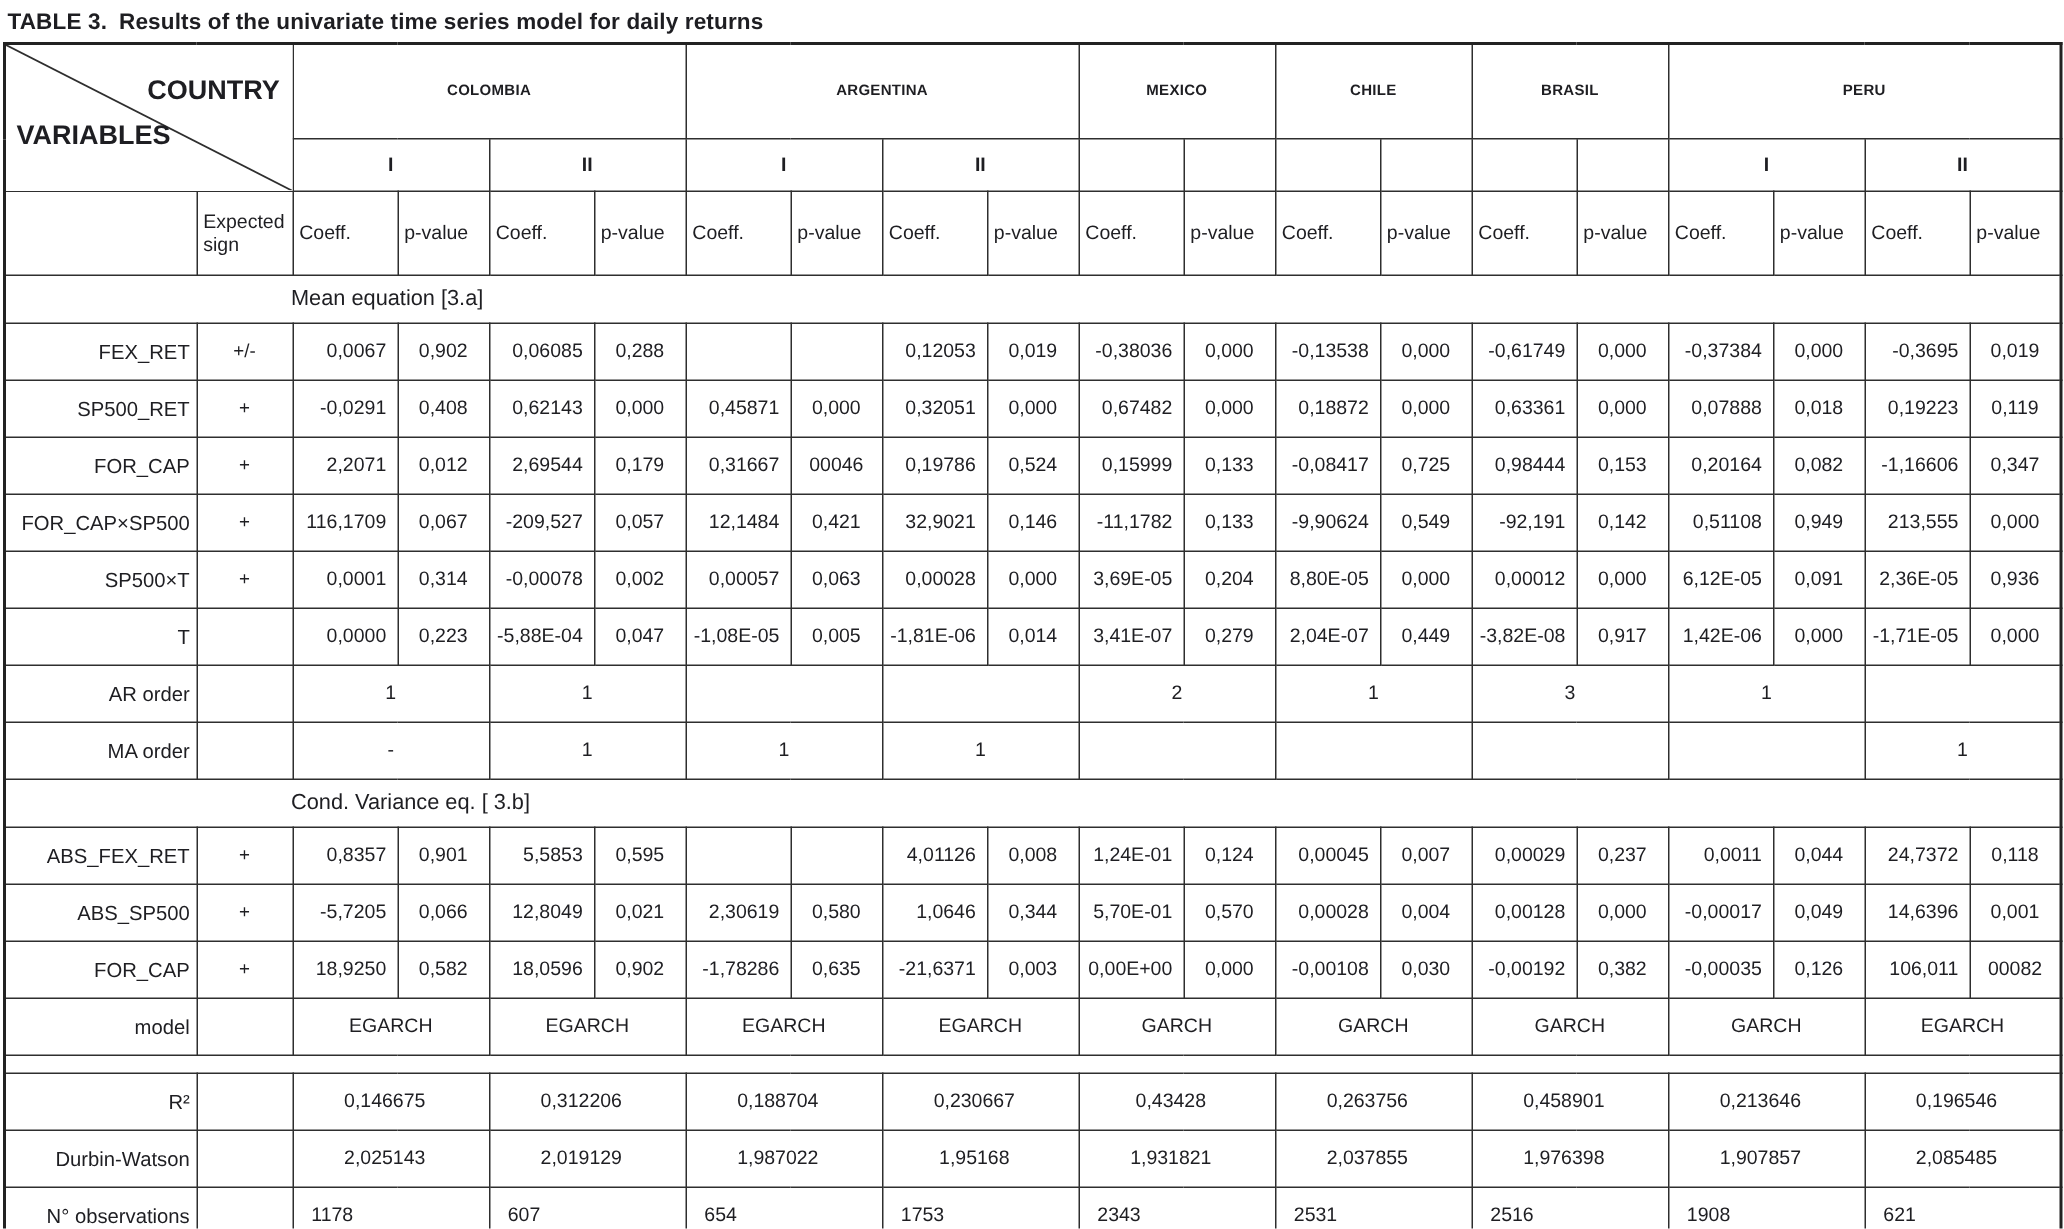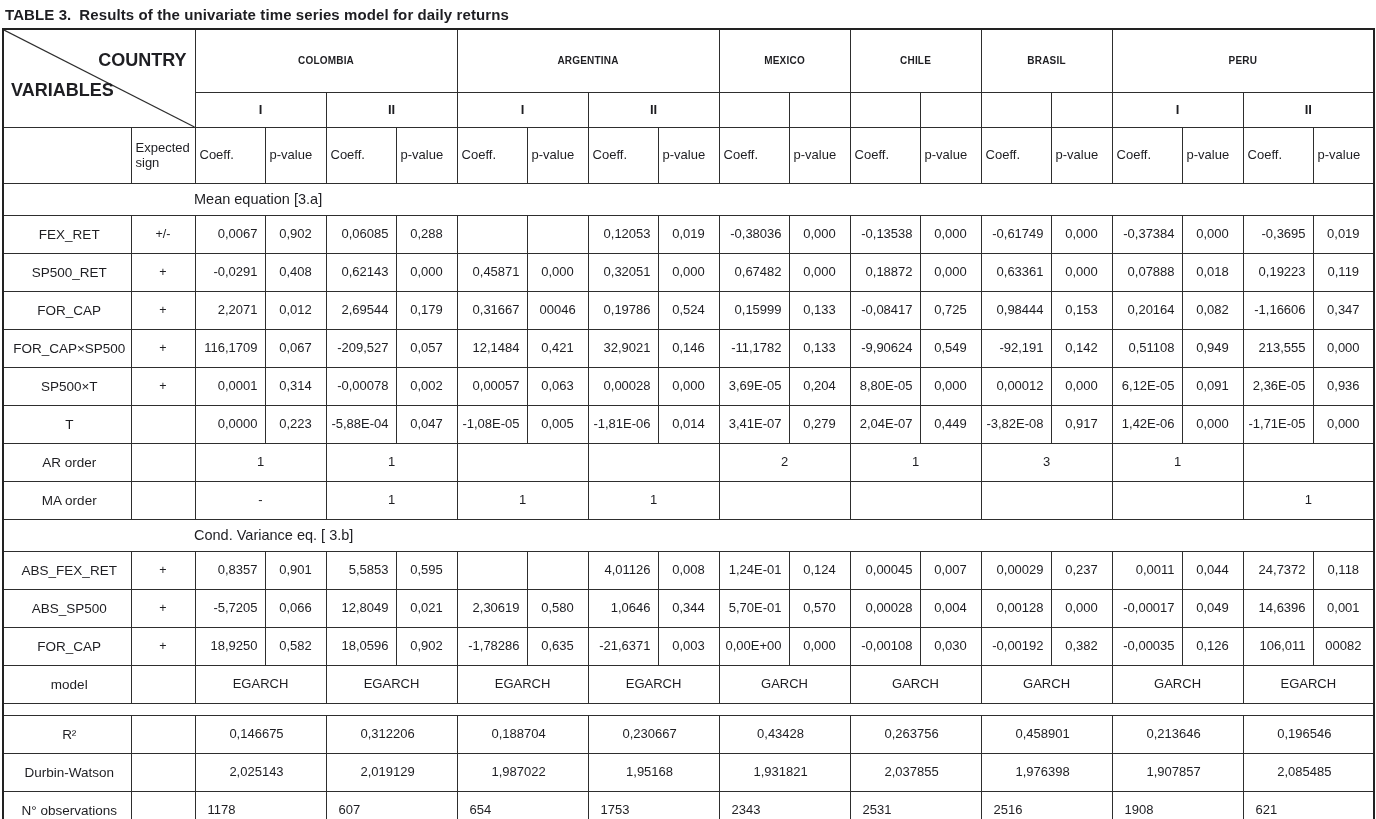--- a/index.html
+++ b/index.html
@@ -27,21 +27,21 @@
   tr.hdr2 td{height:34px;}
   tr.hdr3 td{height:55px;white-space:normal;}
   .country{font-weight:bold;text-align:center;font-size:10px;letter-spacing:.2px;}
   .submodel{font-weight:bold;text-align:center;}
   .colhead{text-align:left;font-size:13px;}
   .corner{position:relative;padding:0;}
   .corner svg{position:absolute;left:0;top:0;width:100%;height:100%;display:block;}
   .corner .country-lbl{position:absolute;top:20px;right:8px;font-weight:bold;font-size:18px;}
   .corner .variables-lbl{position:absolute;bottom:26px;left:7px;font-weight:bold;font-size:18px;}
   
-  td.lbl{text-align:center;padding-left:8px;font-size:13.5px;}
+  td.lbl{text-align:right;padding-left:8px;font-size:13.5px;}
   td.sign{text-align:center;font-size:12.5px;}
   td.coeff{text-align:right;padding-right:7px;}
   td.pval{text-align:center;}
   td.section{font-size:14.5px;height:31px;padding-left:190px;}
   td.gap{height:11px;padding:0;}
   td.span{text-align:center;}
   td.span.right{padding-right:12px;}
   td.span.left{text-align:left;padding-left:12px;}
 </style>
 </head>

